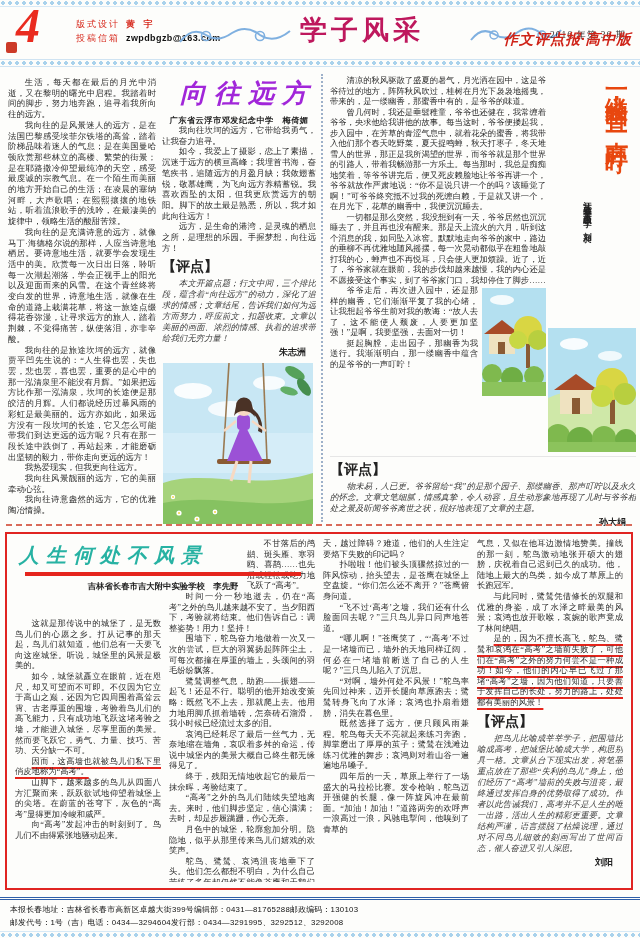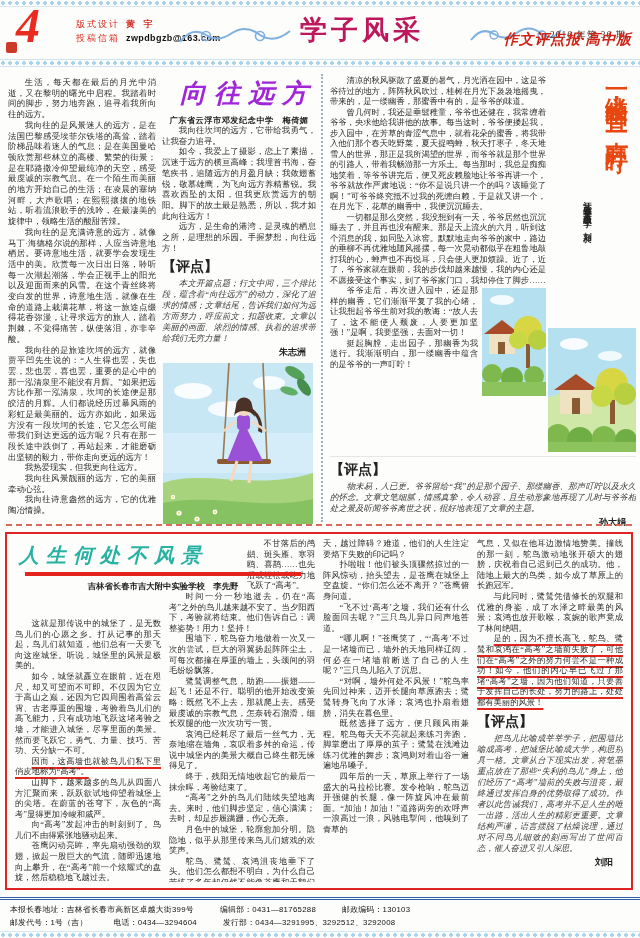--- a/index.html
+++ b/index.html
@@ -65,21 +65,21 @@
   .a3cols { display:flex; gap:8px; height:100%; }
   .a3col { width:146px; overflow:hidden; }
   .a3col p { font-size:8.3px; line-height:10.6px; text-align:justify; text-indent:2em; color:#2b2b2b; }
   .a3c1 { padding-top:80px; }
   .spacer { float:left; width:78px; height:52px; }
   .redline { text-decoration:underline; text-decoration-color:#e5251d; text-decoration-thickness:1.5px; text-underline-offset:2.5px; }
 
   
   .foot { position:absolute; left:0; top:897px; width:640px; height:35px; border-top:3px double #2e5ea8;
           font-family:"Liberation Sans",sans-serif; padding:3px 0 0; }
-  .frow { display:flex; gap:26px; padding:1px 10px; font-size:7.8px; color:#111; white-space:nowrap; letter-spacing:.3px;text-align:center; }
+  .frow { display:flex; padding:1px 10px; font-size:7.8px; color:#111; white-space:nowrap; letter-spacing:.3px;text-align:center; }
 </style>
 </head>
 <body>
 
 <div class="page">
 
   <div class="lace lace-top"></div>
 
   <div class="pagenum">4</div>
   <div class="corner-badge"></div>
@@ -225,29 +225,28 @@
       <div class="redbar"></div>
       <div class="a3by">吉林省长春市吉大附中实验学校　李先野</div>
     </div>
     <div class="a3cols">
       <div class="a3col a3c1">
         <p>这就是那传说中的城堡了，是无数鸟儿们的心愿之乡。打从记事的那天起，鸟儿们就知道，他们总有一天要飞向这座城堡。听说，城堡里的风景是极美的。</p>
         <p>如今，城堡就矗立在眼前，近在咫尺，却又可望而不可即。不仅因为它立于高山之巅，还因为它四周围着高耸云霄、古老厚重的围墙，考验着鸟儿们的高飞能力，只有成功地飞跃这堵考验之墙，才能进入城堡，尽享里面的美景。然而要飞跃它，勇气、力量、技巧、苦功、天分缺一不可。</p>
         <p class="redline">因而，这高墙也就被鸟儿们私下里俏皮地称为“高考”。</p>
         <p>山脚下，越来越多的鸟儿从四面八方汇聚而来，跃跃欲试地仰望着城堡上的尖塔。在蔚蓝的苍穹下，灰色的“高考”显得更加冷峻和威严。</p>
         <p>向“高考”发起冲击的时刻到了。鸟儿们不由得紧张地骚动起来。</p>
-        <p>苍鹰闪动亮眸，率先扇动强劲的双翅，掀起一股巨大的气流，随即迅速地向上攀升，在“高考”前一个炫耀式的盘旋，然后稳稳地飞越过去。</p>
 
       </div>
       <div class="a3col">
         <div class="spacer"></div>
         <p>不甘落后的鸬鹚、斑头雁、寒羽鸥、喜鹊……也先后或轻松或吃力地飞跃了“高考”。</p>
         <p>时间一分一秒地逝去，仍在“高考”之外的鸟儿越来越不安了。当夕阳西下，考验就将结束。他们告诉自己：调整姿势！用力！坚持！</p>
         <p>围墙下，鸵鸟奋力地做着一次又一次的尝试，巨大的羽翼扬起阵阵尘土，可每次都撞在厚重的墙上，头颈间的羽毛纷纷飘落。</p>
-        <p>鹭鸶调整气息，助跑——振翅——起飞！还是不行。聪明的他开始改变策略：既然飞不上去，那就爬上去。感受最虔诚的宗教气息，怎奈砖石溜滑，细长双腿的他一次次功亏一篑。</p>
+        <p>鹭鸶调整气息，助跑——振翅——起飞！还是不行。聪明的他开始改变策略：既然飞不上去，那就爬上去。他用力地用脚爪抓着墙砖，怎奈砖石溜滑，我小时候已经流过太多的泪。</p>
         <p>哀鸿已经耗尽了最后一丝气力，无奈地缩在墙角，哀叹着多舛的命运，传说中城堡内的美景大概自己终生都无缘得见了。</p>
         <p>终于，残阳无情地收起它的最后一抹余晖，考验结束了。</p>
         <p>“高考”之外的鸟儿们陆续失望地离去。来时，他们脚步坚定，信心满满；去时，却是步履蹒跚，伤心无奈。</p>
         <p>月色中的城堡，轮廓愈加分明。隐隐地，似乎从那里传来鸟儿们嬉戏的欢笑声。</p>
         <p>鸵鸟、鹭鸶、哀鸿沮丧地垂下了头。他们怎么都想不明白，为什么自己苦练了多年却仍然不能像苍鹰和天鹅们那样一飞冲</p>
       </div>
       <div class="a3col">
         <p style="text-indent:0">天，越过障碍？难道，他们的人生注定要烙下失败的印记吗？</p>
         <p>扑啦啦！他们被头顶骤然掠过的一阵风惊动，抬头望去，是苍鹰在城堡上空盘旋。“你们怎么还不离开？”苍鹰俯身问道。</p>
         <p>“飞不过‘高考’之墙，我们还有什么脸面回去呢？”三只鸟儿异口同声地答道。</p>

